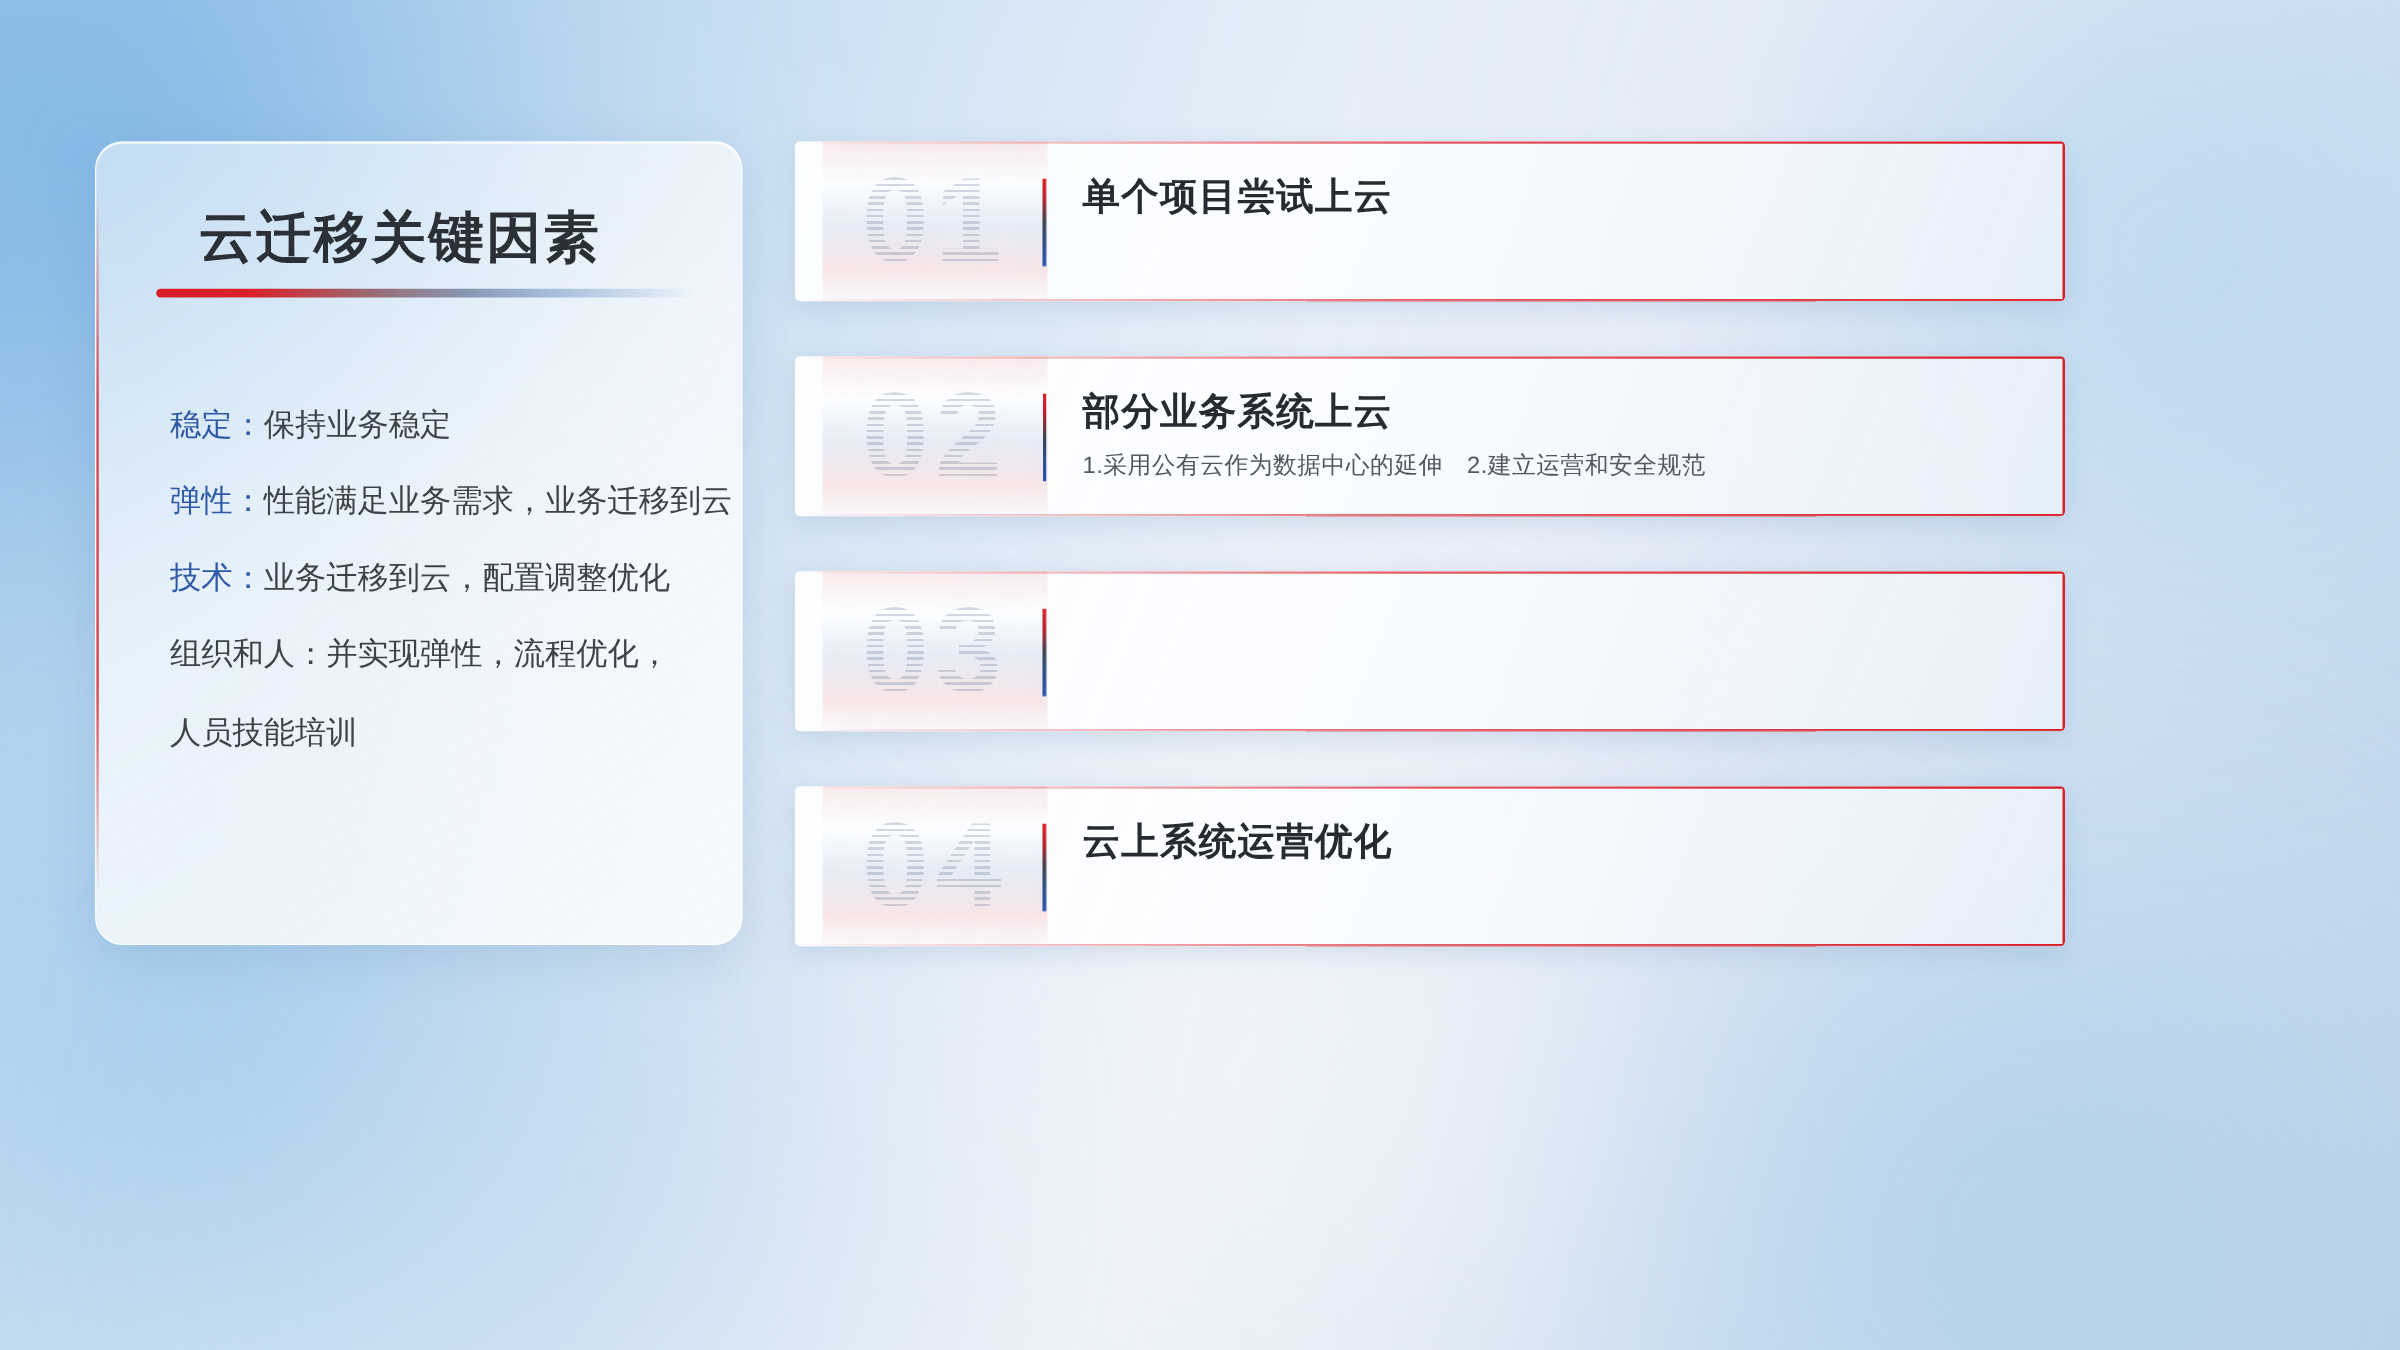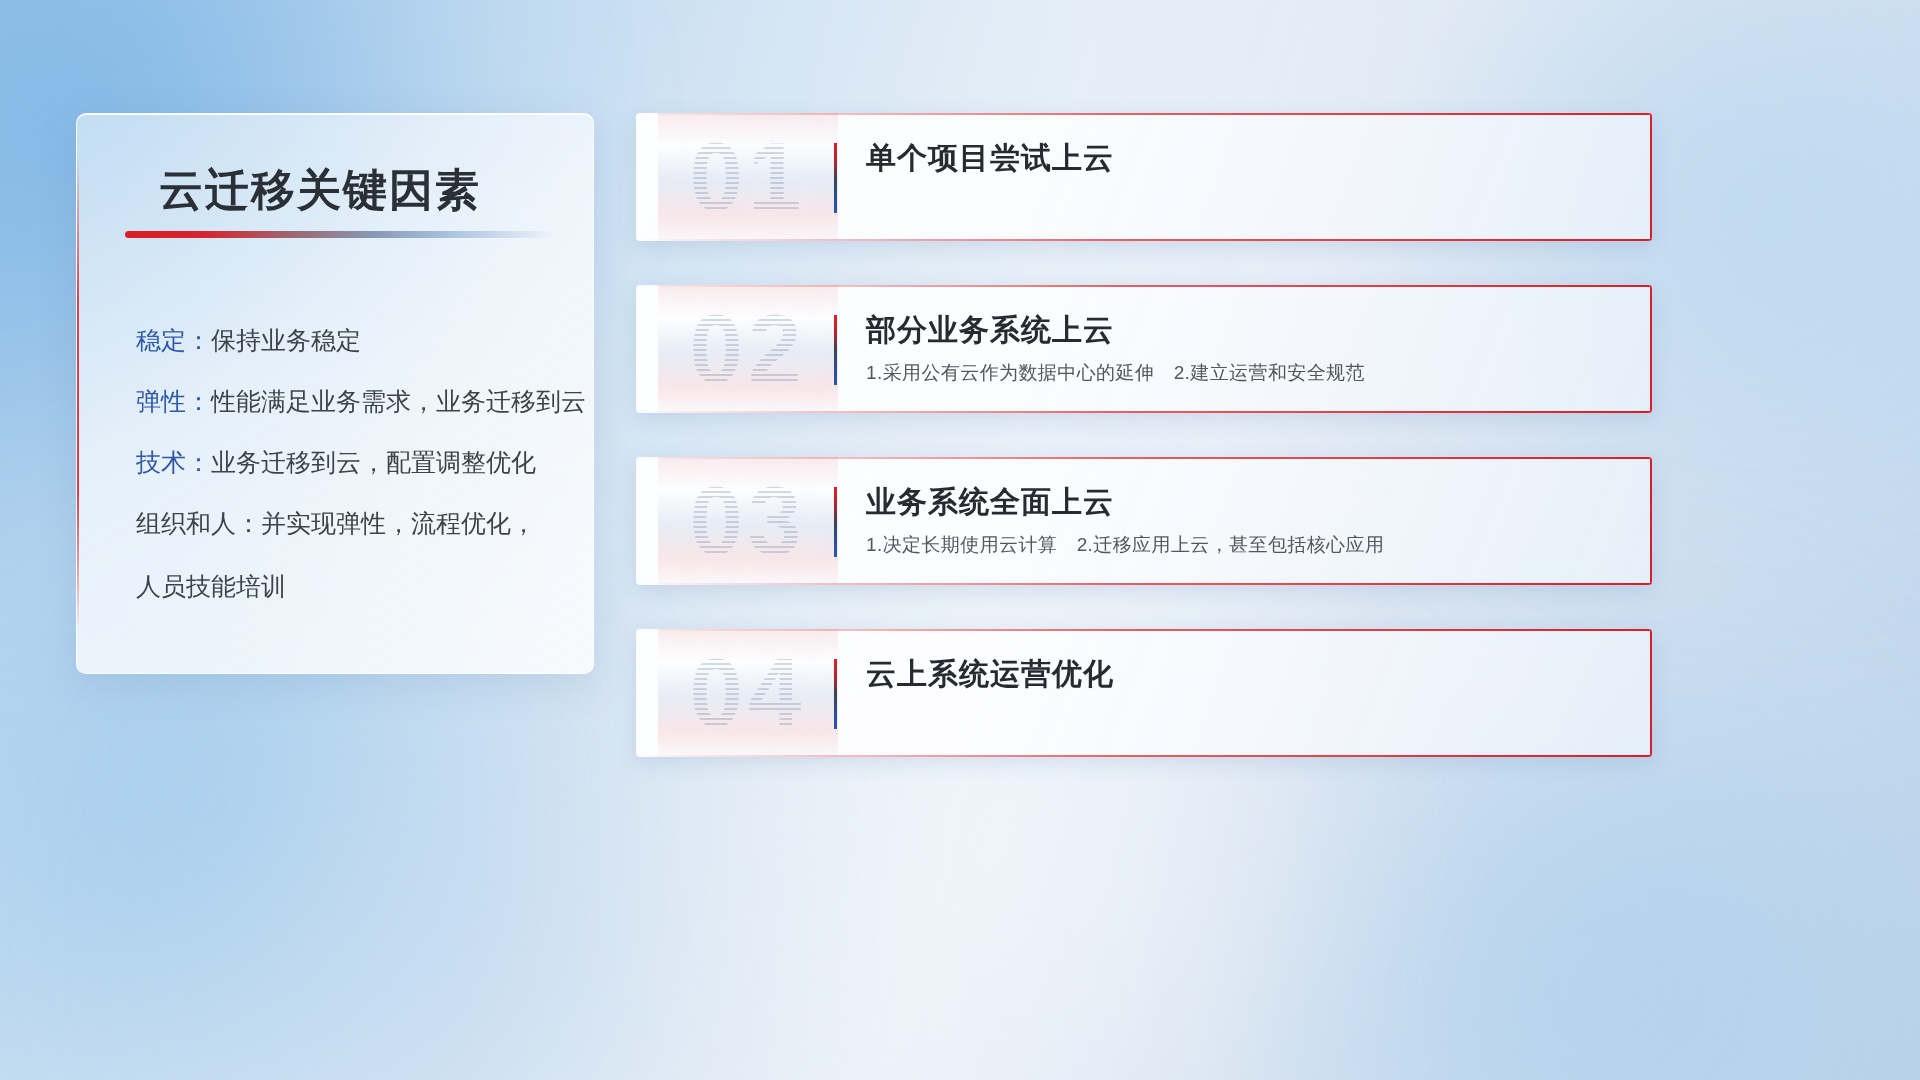--- a/index.html
+++ b/index.html
@@ -40,22 +40,22 @@
   .bg-sheen{
     position:absolute; inset:0;
     background:linear-gradient(100deg, rgba(255,255,255,0) 30%, rgba(255,255,255,.30) 52%, rgba(255,255,255,0) 70%);
   }
 
   
   .stage{ position:absolute; inset:0; }
 
   
   .panel{
-    position:absolute; left:76px; top:113px; width:518px; height:561px;
-    border-radius:10px;
+    position:absolute; left:76px; top:113px; width:518px; height:643px;
+    border-radius:22px;
     background:linear-gradient(150deg, rgba(255,255,255,.50) 0%, rgba(255,255,255,.70) 45%, rgba(255,255,255,.82) 100%);
     border:1px solid rgba(255,255,255,.85);
     box-shadow:0 10px 38px rgba(80,120,170,.16), inset 0 1px 0 rgba(255,255,255,.9);
     backdrop-filter:blur(6px);
     overflow:hidden;
   }
   .panel-accent-left{
     position:absolute; left:0; top:40px; bottom:40px; width:2px;
     background:linear-gradient(180deg, rgba(214,40,48,0) 0%, rgba(214,40,48,.85) 30%, rgba(214,40,48,.9) 70%, rgba(214,40,48,0) 100%);
   }
@@ -200,24 +200,20 @@
         <div class="card-title">部分业务系统上云</div>
         <div class="card-sub">1.采用公有云作为数据中心的延伸　2.建立运营和安全规范</div>
       </div>
     </article>
 
     <article class="card card-3">
       <div class="card-edge-r"></div>
       <div class="card-num">03</div>
       <div class="card-num-tint"></div>
       <div class="card-bar"></div>
-      <div class="card-body">
-        <div class="card-title">业务系统全面上云</div>
-        <div class="card-sub">1.决定长期使用云计算　2.迁移应用上云，甚至包括核心应用</div>
-      </div>
     </article>
 
     <article class="card card-4">
       <div class="card-edge-r"></div>
       <div class="card-num">04</div>
       <div class="card-num-tint"></div>
       <div class="card-bar"></div>
       <div class="card-body">
         <div class="card-title">云上系统运营优化</div>
       </div>

